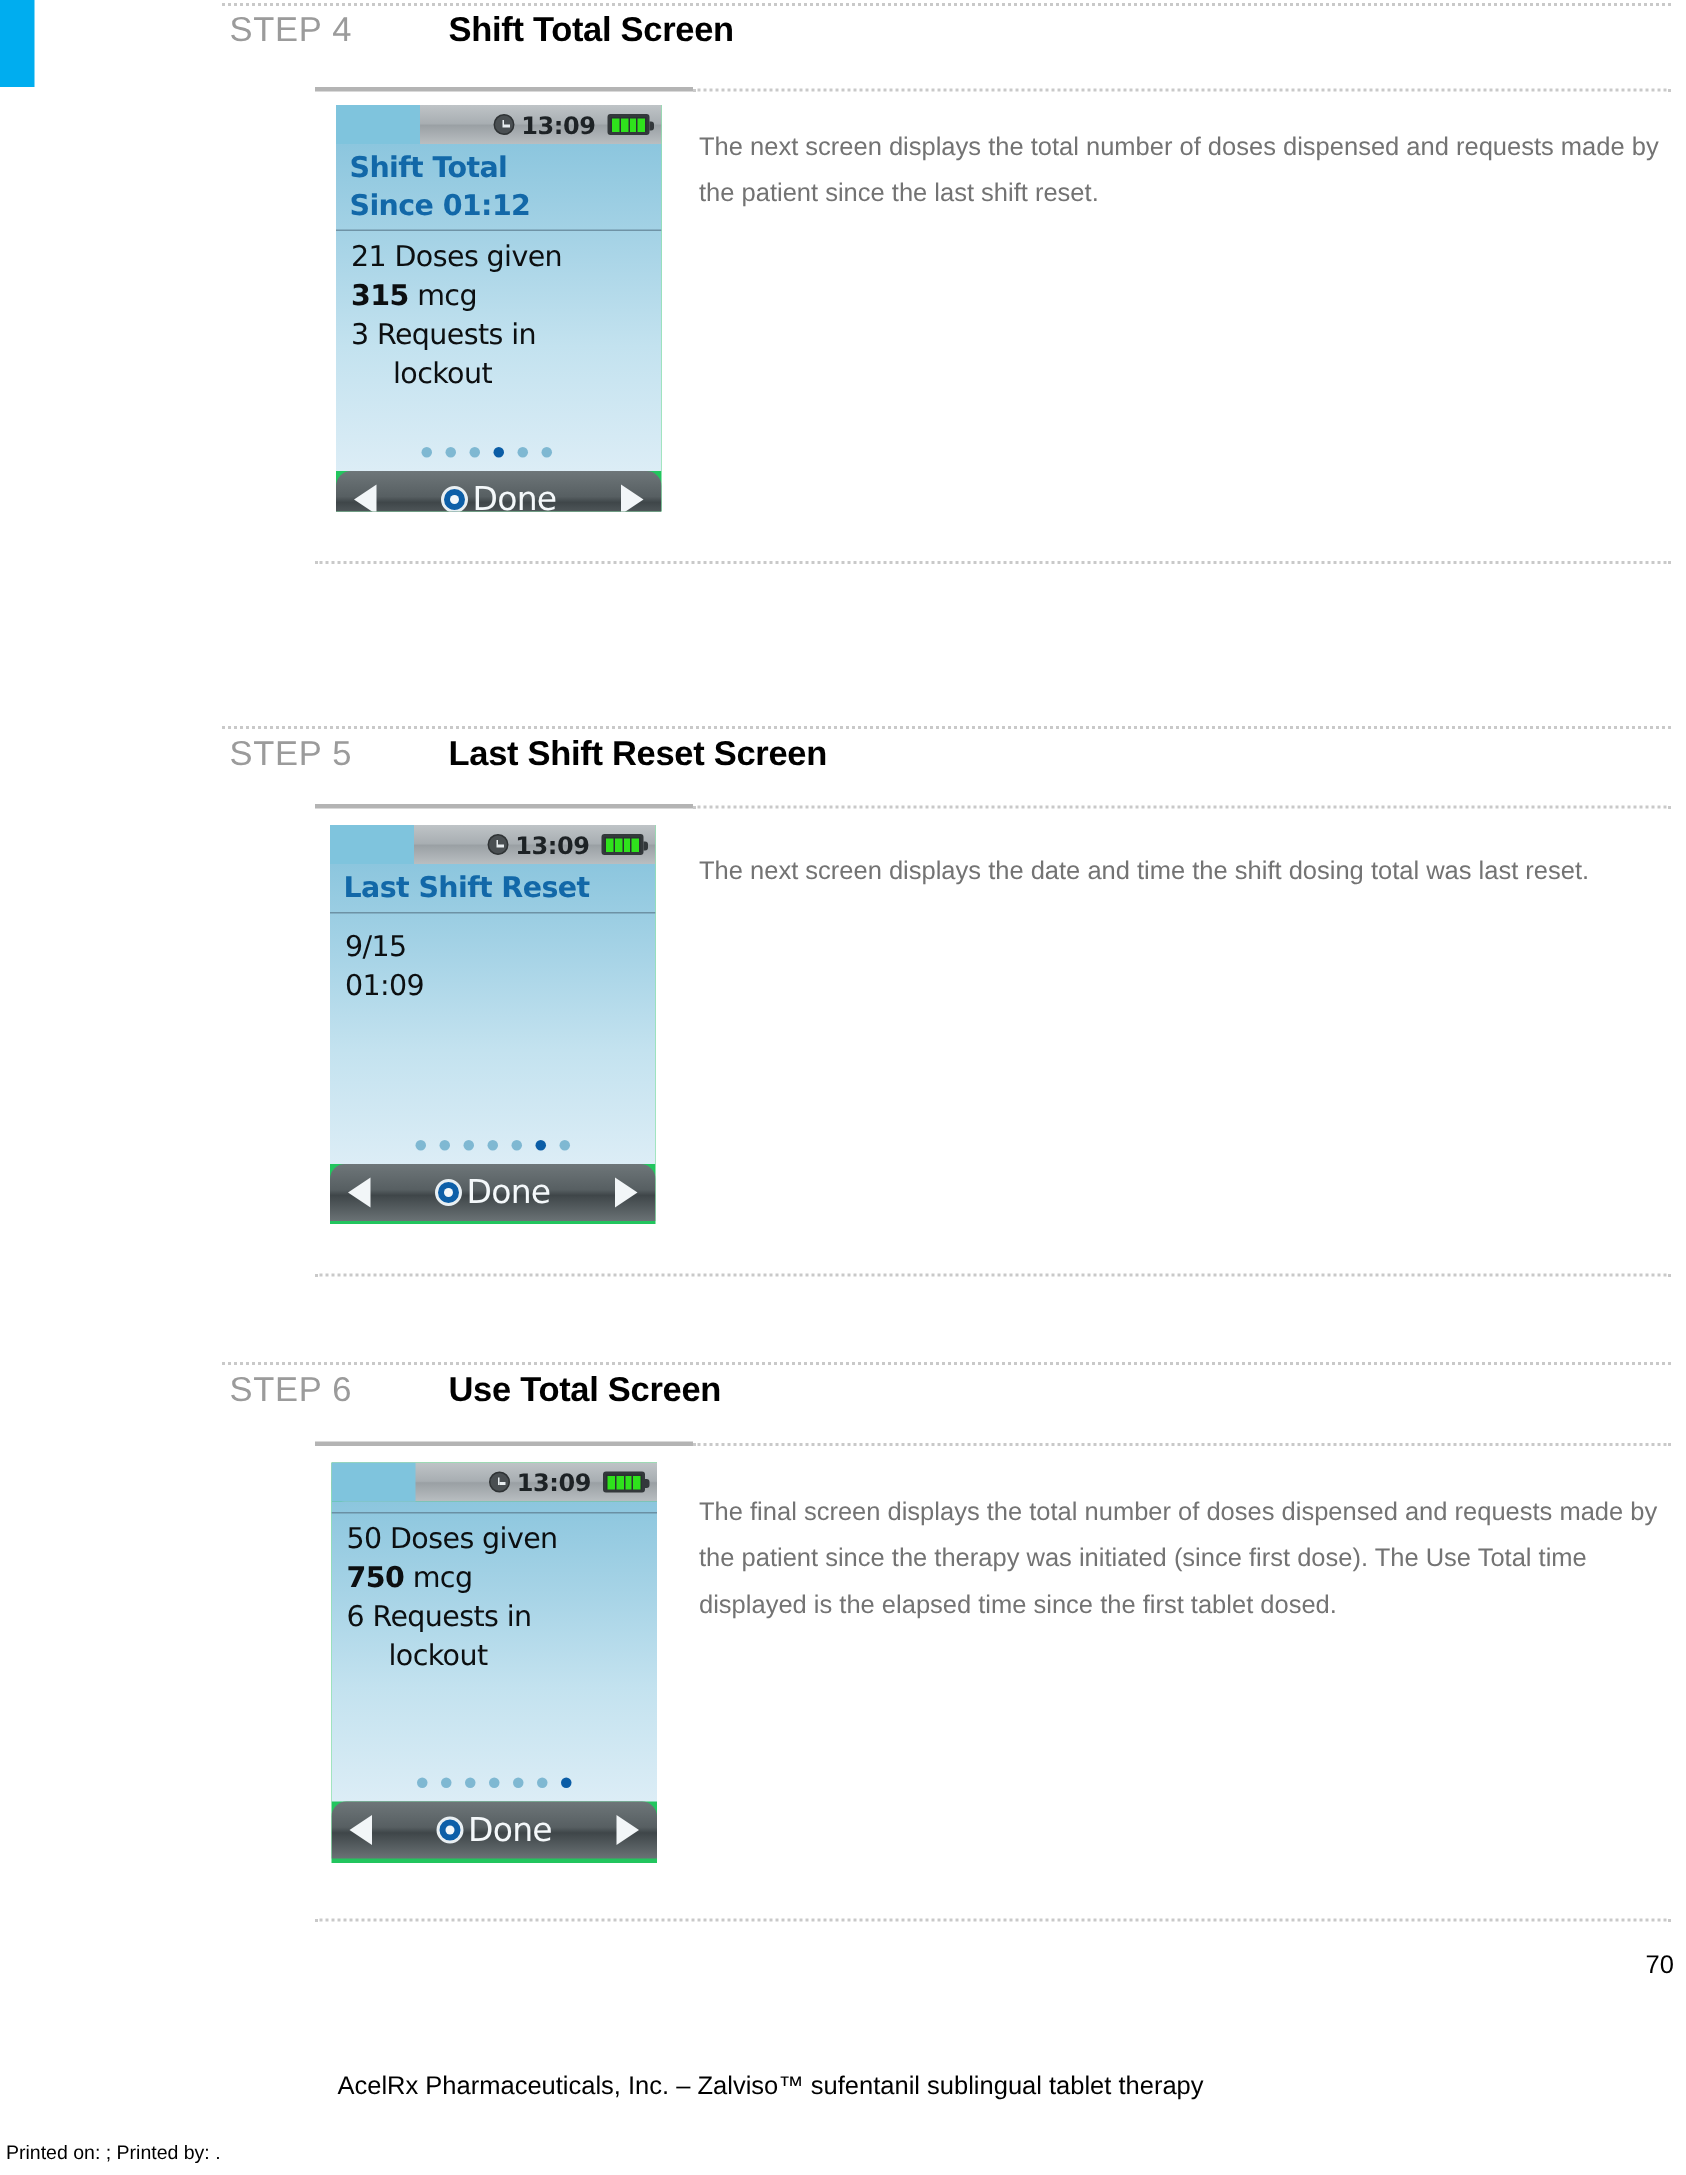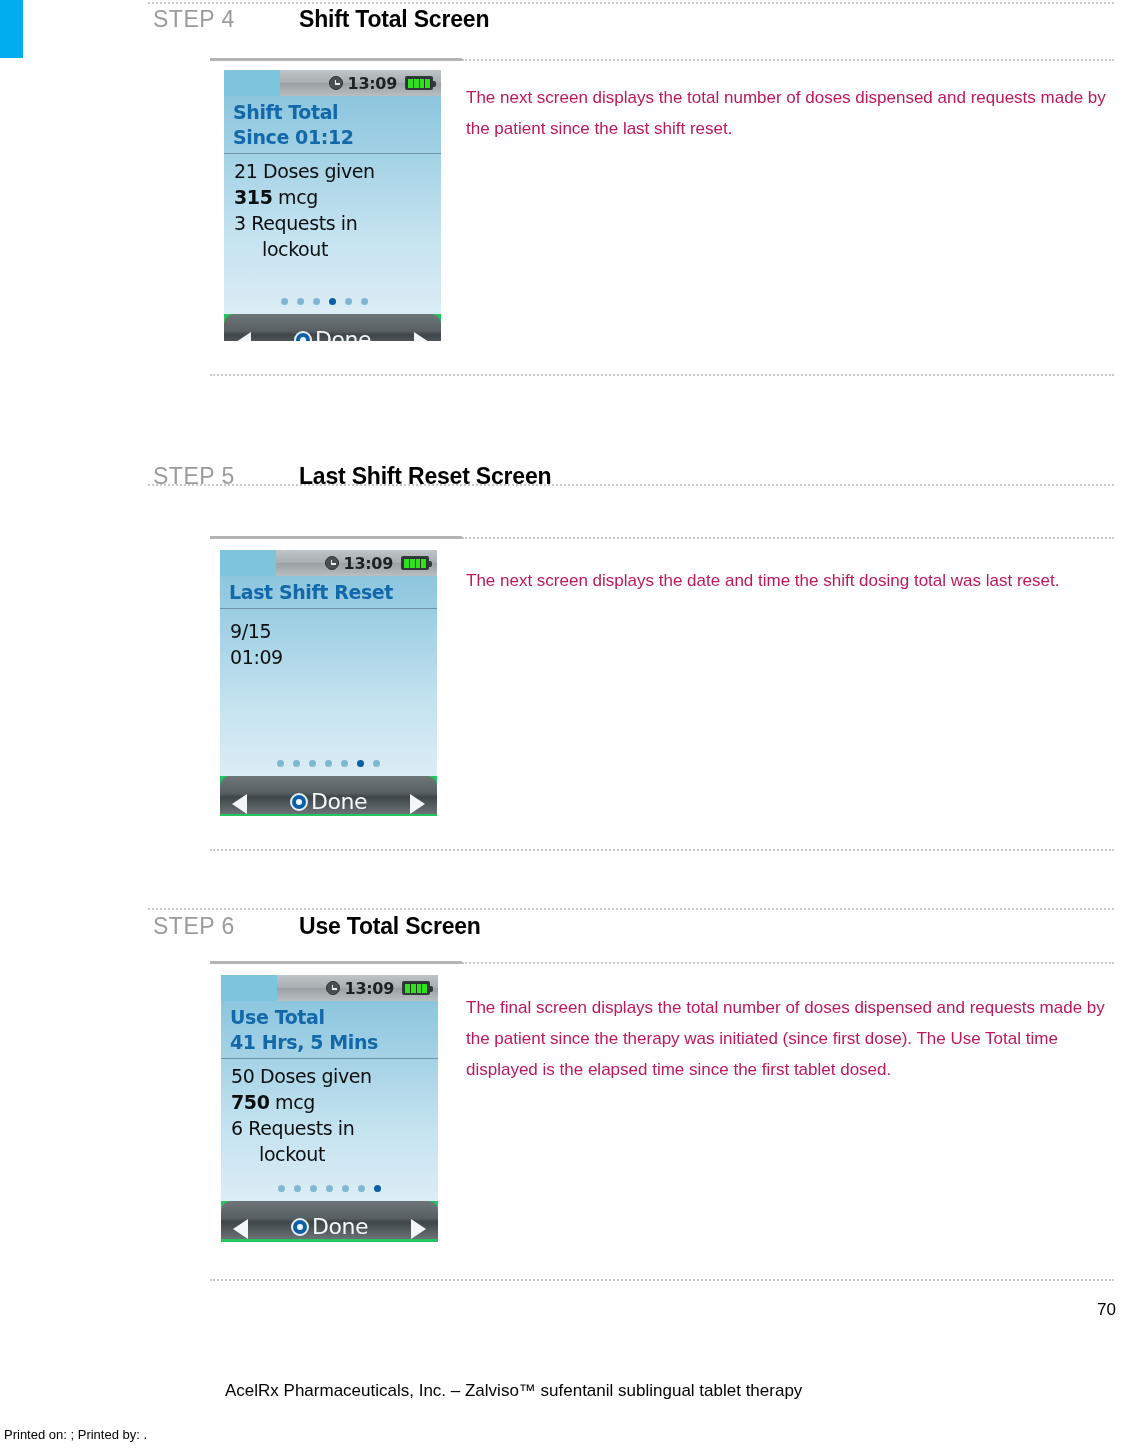--- a/index.html
+++ b/index.html
@@ -67,21 +67,21 @@
     font-weight: bold;
     color: #000;
     letter-spacing: -0.2px;
   }
 
   
   .body-text {
     position: absolute;
     font-size: 17px;
     line-height: 31px;
-    color: #be185d;
+    color: #737373;
   }
 
   
   .device {
     position: absolute;
     width: 217px;
     box-sizing: border-box;
     background: #22c55e;
     overflow: hidden;
     font-family: "DejaVu Sans", sans-serif;
@@ -220,21 +220,21 @@
   .dots span.on { background: #0b5da6; }
 
   
   .bottom-bar {
     position: relative;
     height: 38px;
     background: linear-gradient(to bottom, #6e7679 0%, #575f62 45%, #3f4649 55%, #6a7275 100%);
     border-top-left-radius: 10px;
     border-top-right-radius: 10px;
     display: flex;
-    align-items: flex-end;
+    align-items: center;
     justify-content: space-between;
     padding: 0 12px;
     box-sizing: border-box;
   }
   .tri {
     width: 0; height: 0;
     border-top: 10px solid transparent;
     border-bottom: 10px solid transparent;
   }
   .tri.left  { border-right: 15px solid #f2f6f8; }
@@ -348,21 +348,21 @@
     </div>
   </div>
 </div>
 
 <div class="body-text" style="left:466px; top:82px; width:642px;">The next screen displays the total number of doses dispensed and requests made by the patient since the last shift reset.</div>
 
 <div class="rule-dotted" style="left:210px; top:374px; width:904px;"></div>
 
 <div class="rule-dotted" style="left:148px; top:484px; width:966px;"></div>
 
-<div class="step-header" style="left:153px; top:463px;justify-content:space-between;">
+<div class="step-header" style="left:153px; top:489px;justify-content:space-between;">
   <span class="step-label">STEP 5</span>
   <span class="step-title">Last Shift Reset Screen</span>
 </div>
 
 <div class="rule-split" style="left:210px; top:536px; width:904px;">
   <div class="solid" style="width:252px;"></div>
   <div class="dotted"></div>
 </div>
 
 <div class="device" style="left:220px; top:550px; height:266px;">
@@ -431,24 +431,20 @@
       <div class="clock-icon"></div>
       <div class="status-time">13:09</div>
       <div class="battery">
           <i></i>
           <i></i>
           <i></i>
           <i></i>
         </div>
     </div>
     <div class="screen-body" style="height:200px;">
-      <div class="scr-title">
-        <div>Use Total</div>
-        <div>41 Hrs, 5 Mins</div>
-      </div>
       <div class="scr-title-rule"></div>
       <div class="scr-lines">
         <div class="scr-line"><span>50 Doses given</span></div>
         <div class="scr-line"><b>750</b><span> mcg</span></div>
         <div class="scr-line"><span>6 Requests in</span></div>
         <div class="scr-line indent"><span>lockout</span></div>
       </div>
       <div class="dots">
         <span></span>
         <span></span>

